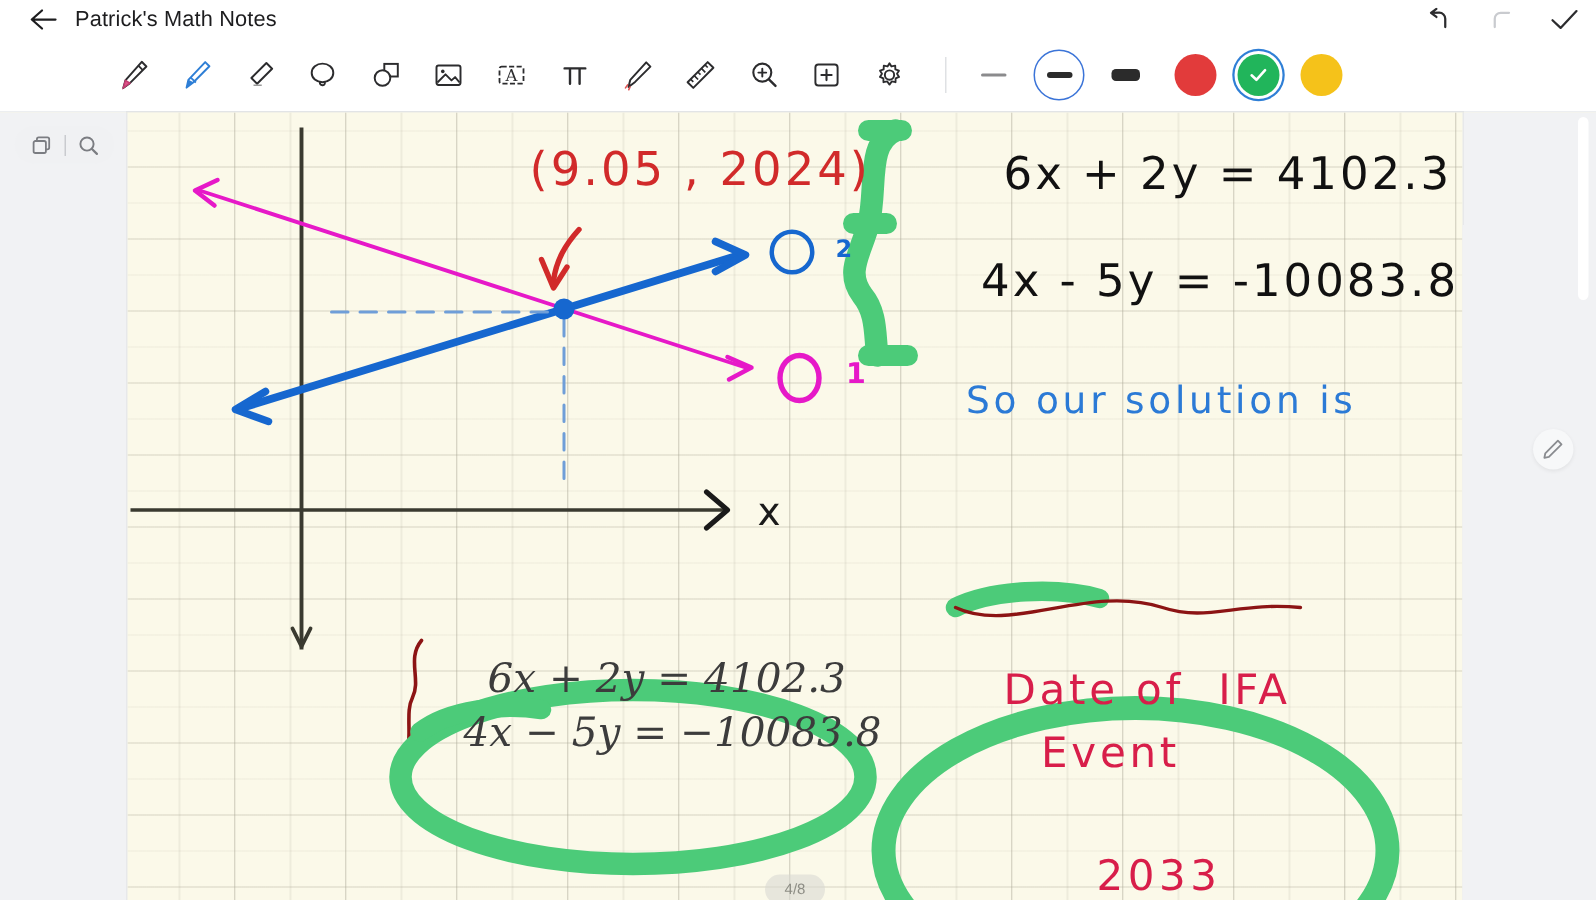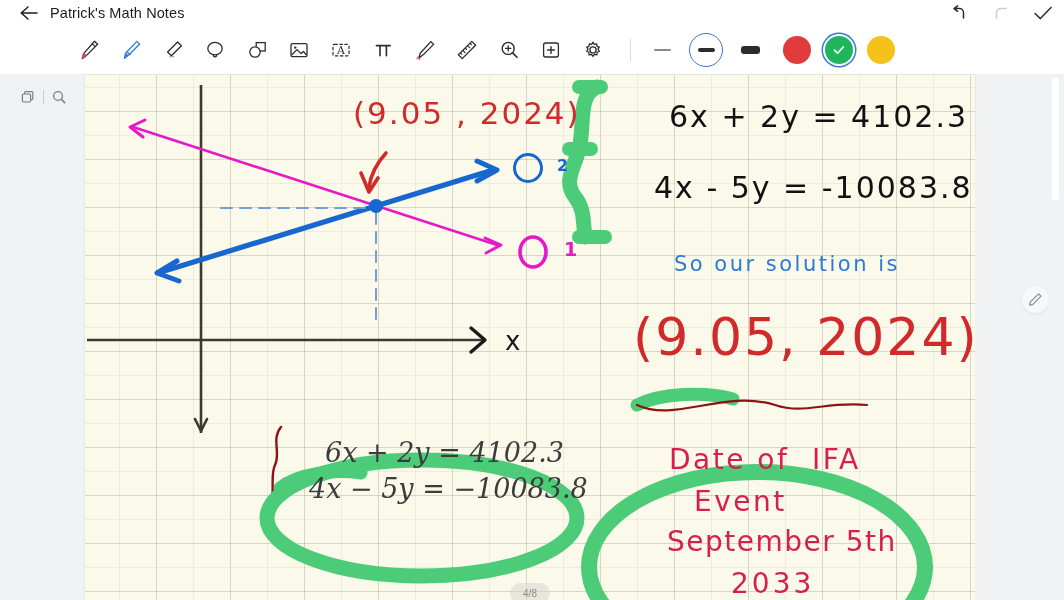--- a/index.html
+++ b/index.html
@@ -333,30 +333,28 @@
       </svg>
 
       <div class="hw" style="left:232px;top:20px;font-size:31px;color:#d12a2a;letter-spacing:2px;">(9.05 , 2024)</div>
 
       <div class="hw" style="left:436px;top:81px;font-size:16px;color:#1667cf;font-weight:700;">2</div>
       <div class="hw" style="left:443px;top:163px;font-size:19px;color:#e619c8;font-weight:700;">1</div>
 
       <div class="hw" style="left:548px;top:24px;font-size:30px;color:#111111;letter-spacing:2px;">6x + 2y = 4102.3</div>
       <div class="hw" style="left:533px;top:95px;font-size:30px;color:#111111;letter-spacing:2px;">4x - 5y = -10083.8</div>
 
-      <div class="hw" style="left:553px;top:177px;font-size:21px;color:#2b7ad6;letter-spacing:2.5px;text-align:right;">So our solution is</div>
-
-      <div class="hw" style="left:512px;top:232px;font-size:52px;color:#d12a2a;letter-spacing:2px;">(9.05, 2024)</div>
+      <div class="hw" style="left:523px;top:177px;font-size:25px;color:#2b7ad6;letter-spacing:2.5px;text-align:right;">So our solution is</div>
+
 
       <div class="tex" style="left:240px;top:362px;font-size:27px;">6x + 2y = 4102.3</div>
       <div class="tex" style="left:224px;top:398px;font-size:27px;">4x − 5y = −10083.8</div>
 
       <div class="hw" style="left:548px;top:368px;font-size:28px;color:#d81e4a;letter-spacing:2.5px;">Date of  IFA</div>
       <div class="hw" style="left:573px;top:410px;font-size:28px;color:#d81e4a;letter-spacing:2.5px;">Event</div>
-      <div class="hw" style="left:546px;top:450px;font-size:28px;color:#d81e4a;letter-spacing:1.5px;">September 5th</div>
       <div class="hw" style="left:610px;top:492px;font-size:28px;color:#d81e4a;letter-spacing:3px;">2033</div>
     </div>
 
     <div class="right-rail"></div>
   </div>
 
   <div class="page-counter">4/8</div>
 
   <div class="left-pill">
     <div class="lp-btn">

